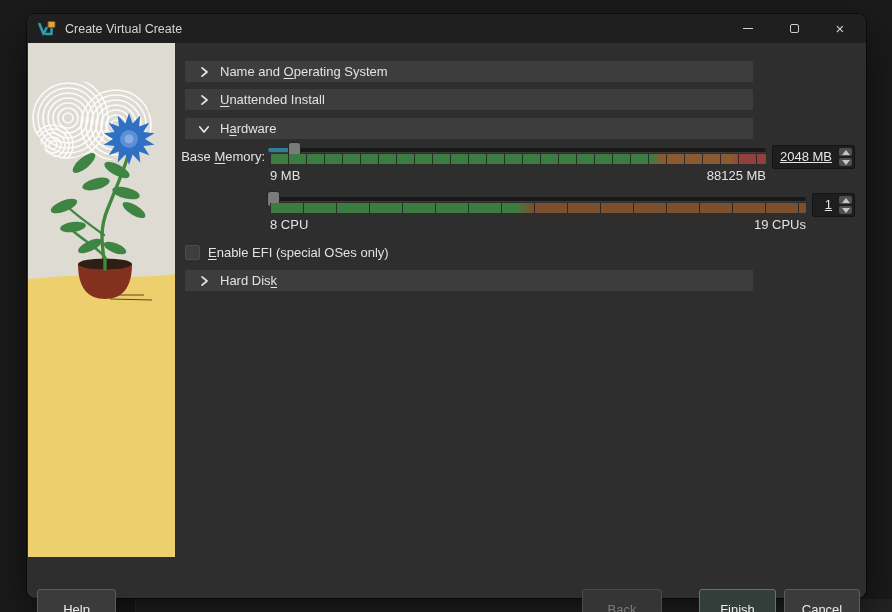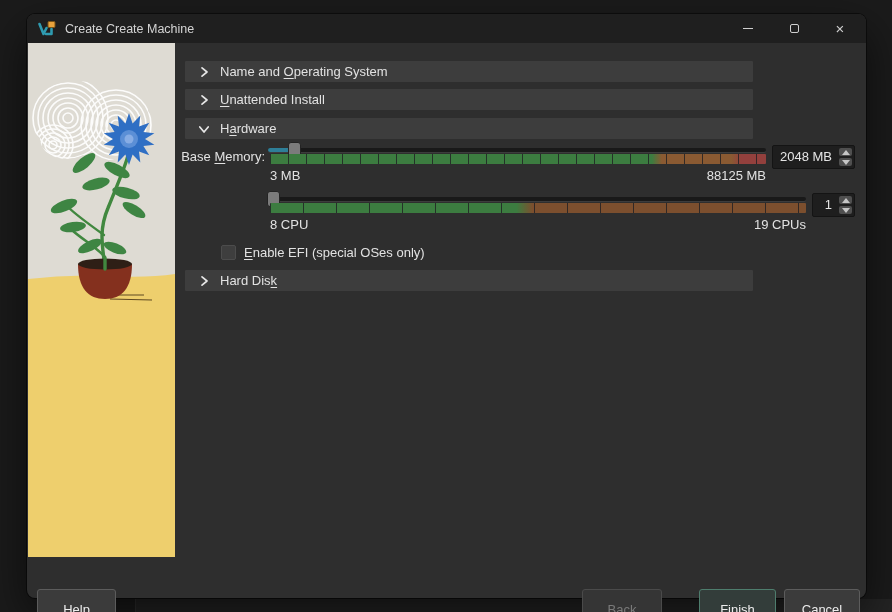--- a/index.html
+++ b/index.html
@@ -56,30 +56,30 @@
   .scale-cpu { background:
       repeating-linear-gradient(to right, rgba(30,30,34,.8) 0 1px, transparent 1px 33px),
       linear-gradient(to right, var(--scale-green,#3c7c40) 0 46%,
                       var(--scale-brown,#7c4f2e) 49% 100%); }
   .minmax { position:absolute; display:flex; justify-content:space-between;
             color:var(--text,#e2e2e2); font-size:13px; }
 
   .spinbox { position:absolute; height:24px; background:var(--field,#1e1e1e);
              border:1px solid #141414; border-radius:2px; display:flex; }
   .spin-value { flex:1; color:#e4e4e4; font-size:13px; text-align:right;
-                line-height:22px; padding-right:5px; overflow:hidden; }
+                line-height:22px; padding-right:5px; overflow:hidden;text-decoration:underline; }
   .spin-btns { width:17px; display:flex; flex-direction:column; gap:2px; padding:2px 2px; }
   .spin-btn { flex:1; background:var(--spin-button,#4f4f4f); border-radius:2px;
               display:flex; align-items:center; justify-content:center; }
   .tri-up { width:0; height:0; border-left:4px solid transparent; border-right:4px solid transparent;
             border-bottom:5px solid #c6c6c6; }
   .tri-down { width:0; height:0; border-left:4px solid transparent; border-right:4px solid transparent;
               border-top:5px solid #c6c6c6; }
 
-  .checkbox-row { position:absolute; left:158px; top:231px; display:flex; align-items:center;margin-left:36px; }
+  .checkbox-row { position:absolute; left:158px; top:231px; display:flex; align-items:center; }
   .checkbox { width:15px; height:15px; background:#3e3e3e; border:1px solid #4c4c4c;
               border-radius:2px; margin-right:8px; }
   .checkbox-label { color:var(--text,#e2e2e2); font-size:13px; }
 
   
   .btn { position:absolute; top:549px; height:40px; background:var(--button,#3b3b3b);
          border:1px solid var(--button-border,#5c5c5c); border-radius:3px;
          color:#ececec; font-size:13px; display:flex; align-items:center; justify-content:center;
          cursor:default;margin-top:26px; }
   .btn-disabled { color:#7a7a7a; border-color:#4a4a4a; background:#353535; }
@@ -91,21 +91,21 @@
 <div class="desktop-strip"></div>
 
 <div class="window">
 
   <div class="titlebar">
     <svg class="app-icon" viewBox="0 0 18 16">
       <rect x="10" y="0.5" width="7" height="6" rx="1" style="fill:var(--logo-orange)" stroke="#7a5316" stroke-width="1"></rect>
       <path d="M1.5,3 L5.5,13 L8.5,7" fill="none" style="stroke:var(--logo-teal)" stroke-width="2.6" stroke-linejoin="round" stroke-linecap="round"></path>
       <path d="M13.5,8 L13.5,13 L8,13" fill="none" style="stroke:var(--logo-teal)" stroke-width="2.6" stroke-linejoin="round" stroke-linecap="round"></path>
     </svg>
-    <span class="title-text">Create Create Machine</span>
+    <span class="title-text">Create Virtual Create</span>
     <div class="win-controls">
       <div class="win-btn">
         <span class="min-glyph"></span>
       </div>
       <div class="win-btn">
         <span class="max-glyph"></span>
       </div>
       <div class="win-btn">
         <span class="close-glyph">×</span>
       </div>
@@ -189,21 +189,21 @@
   </div>
 
   <div class="ctl-label" style="top:135px">Base <u>M</u>emory:</div>
   <div class="slider" style="left:241px; top:128px; width:498px">
     <div class="groove"></div>
     <div class="fill" style="width: calc(4.3% + 7px);"></div>
     <div class="handle" style="left: 4.3%;"></div>
   </div>
   <div class="scale scale-memory" style="left:243px; top:140px; width:496px"></div>
   <div class="minmax" style="left:243px; top:154px; width:496px">
-    <span>3 MB</span>
+    <span>9 MB</span>
     <span>88125 MB</span>
   </div>
   <div class="spinbox" style="left:745px; top:131px; width:83px">
     <div class="spin-value">2048 MB</div>
     <div class="spin-btns">
       <div class="spin-btn">
           <span class="tri-up"></span>
         </div>
       <div class="spin-btn">
           <span class="tri-down"></span>

